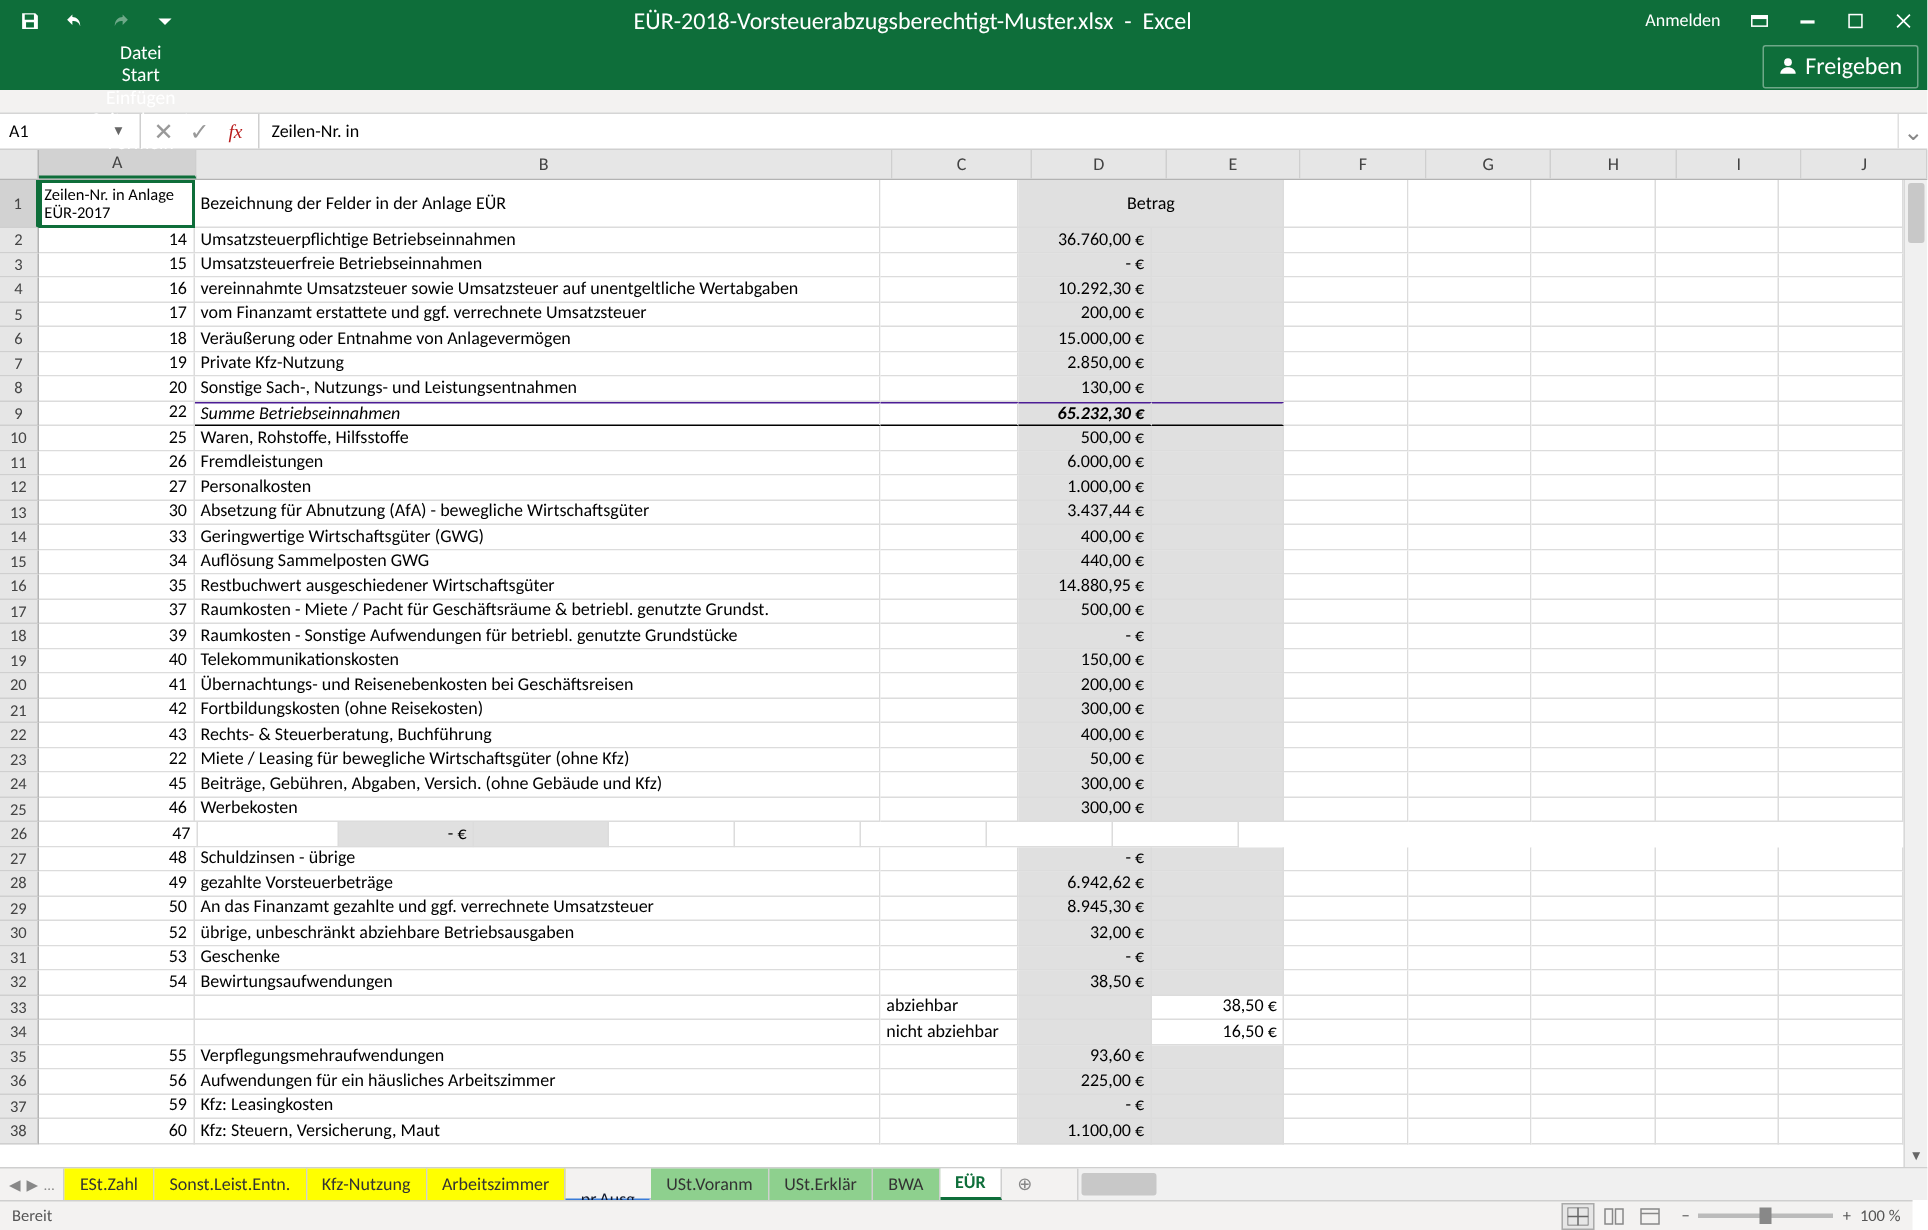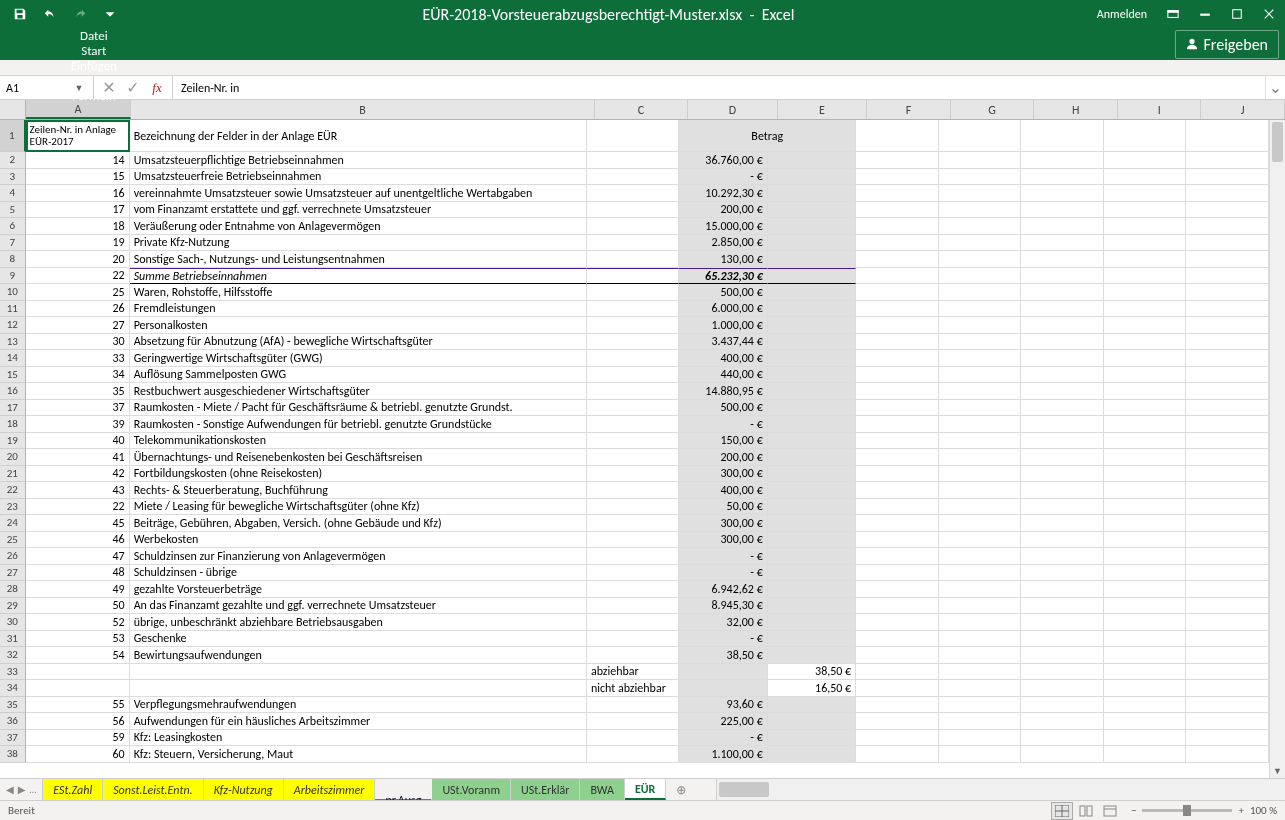--- a/index.html
+++ b/index.html
@@ -68,30 +68,30 @@
 
 .vscroll { position: absolute; right: 0; top: 0; bottom: 0; width: 16px; background: #f0f0f0; border-left: 1px solid #d8d8d8; }
 .vscroll .thumb { position: absolute; top: 2px; left: 2px; right: 2px; height: 40px; background: #c8c8c8; border-radius: 2px; }
 .vscroll .arr { position: absolute; left: 0; right: 0; height: 16px; display:flex; align-items:center; justify-content:center; font-size:9px; color:#666; }
 
 
 .sheet-bar { position: absolute; bottom: 20px; left: 0; right: 0; height: 22px; background: #f3f2f1; border-top: 1px solid #cfcfcf; display: flex; align-items: stretch; font-size: 12px; }
 .sheet-nav { display: flex; align-items: center; padding: 0 6px; gap: 4px; border-right: 1px solid #cfcfcf; color: #888; }
 .sheet-nav span { cursor: pointer; font-size: 10px; }
 .sheet-tab { padding: 0 10px; display: flex; align-items: center; border-right: 1px solid #cfcfcf; cursor: pointer; color: #333; }
-.sheet-tab.yellow { background: #ffff00; font-style: italic; }
+.sheet-tab.yellow { background: #ffff00; }
 .sheet-tab.blue { background: #3a7cd8; color: #0f172a; margin-top: 20px; }
 .sheet-tab.green { background: #8ed08e; }
 .sheet-tab.active { background: #fff; border-bottom: 2px solid #0e6e3a; color: #0e6e3a; font-weight: 600; }
 .sheet-add { width: 30px; display: flex; align-items: center; justify-content: center; color: #888; cursor: pointer; }
 .hscroll { flex: 1; background: #f0f0f0; border-left: 1px solid #cfcfcf; position: relative; margin-left: 20px; }
 .hscroll .thumb { position: absolute; top: 3px; left: 2px; width: 50px; bottom: 3px; background: #c8c8c8; border-radius: 2px; }
 
 
-.status-bar { position: absolute; bottom: 0; left: 0; right: 0; height: 20px; background: #f3f2f1; border-top: 1px solid #cfcfcf; display: flex; align-items: center; justify-content: space-between; font-size: 11px; padding: 0 8px; color: #555; }
+.status-bar { position: absolute; bottom: 0; left: 0; right: 10px; height: 20px; background: #f3f2f1; border-top: 1px solid #cfcfcf; display: flex; align-items: center; justify-content: space-between; font-size: 11px; padding: 0 8px; color: #555; }
 .view-btns { display: flex; align-items: center; gap: 2px; }
 .view-btns .vb { width: 22px; height: 18px; display: flex; align-items: center; justify-content: center; border: 1px solid transparent; }
 .view-btns .vb.active { border-color: #aaa; background: #e6e6e6; }
 .zoom { display: flex; align-items: center; gap: 6px; }
 .zoom-slider { width: 90px; height: 3px; background: #bbb; position: relative; }
 .zoom-slider .knob { position: absolute; left: 50%; top: -4px; width: 8px; height: 11px; background: #888; transform: translateX(-50%); }
 </style>
 </head>
 <body>
 
@@ -525,21 +525,20 @@
           <div class="cell cE r grey"></div>
           <div class="cell cF"></div>
           <div class="cell cG"></div>
           <div class="cell cH"></div>
           <div class="cell cI"></div>
           <div class="cell cJ"></div>
         </div>
         <div class="row">
           <div class="rh">26</div>
           <div class="cell cA r">47</div>
-          <div class="cell cB">Schuldzinsen zur Finanzierung von Anlagevermögen</div>
           <div class="cell cC"></div>
           <div class="cell cD r grey">-   €</div>
           <div class="cell cE r grey"></div>
           <div class="cell cF"></div>
           <div class="cell cG"></div>
           <div class="cell cH"></div>
           <div class="cell cI"></div>
           <div class="cell cJ"></div>
         </div>
         <div class="row">

